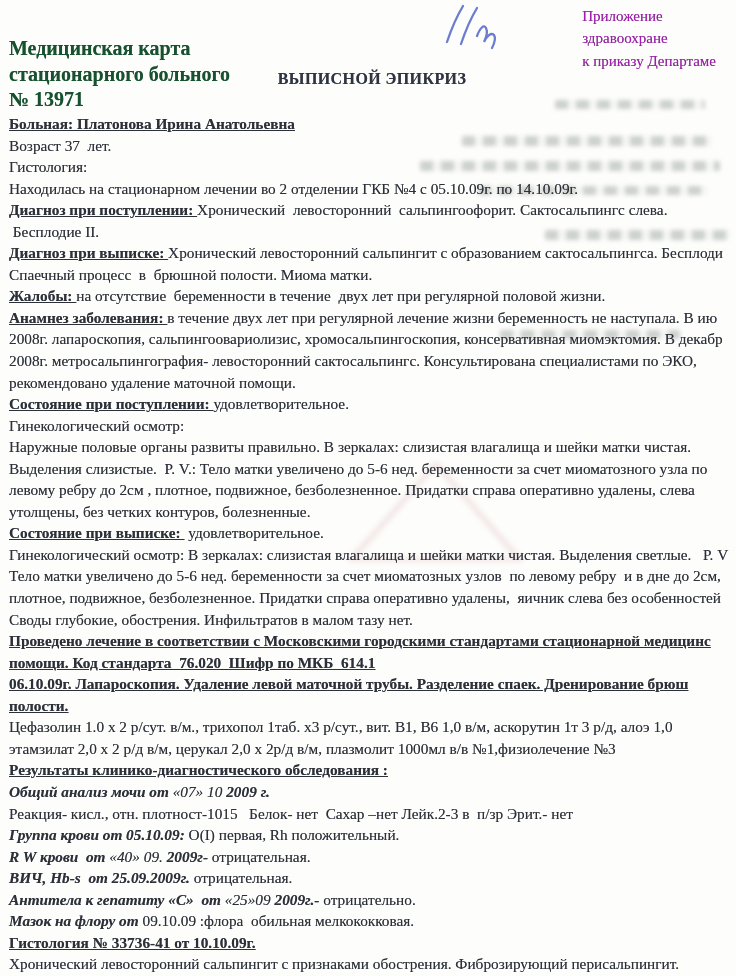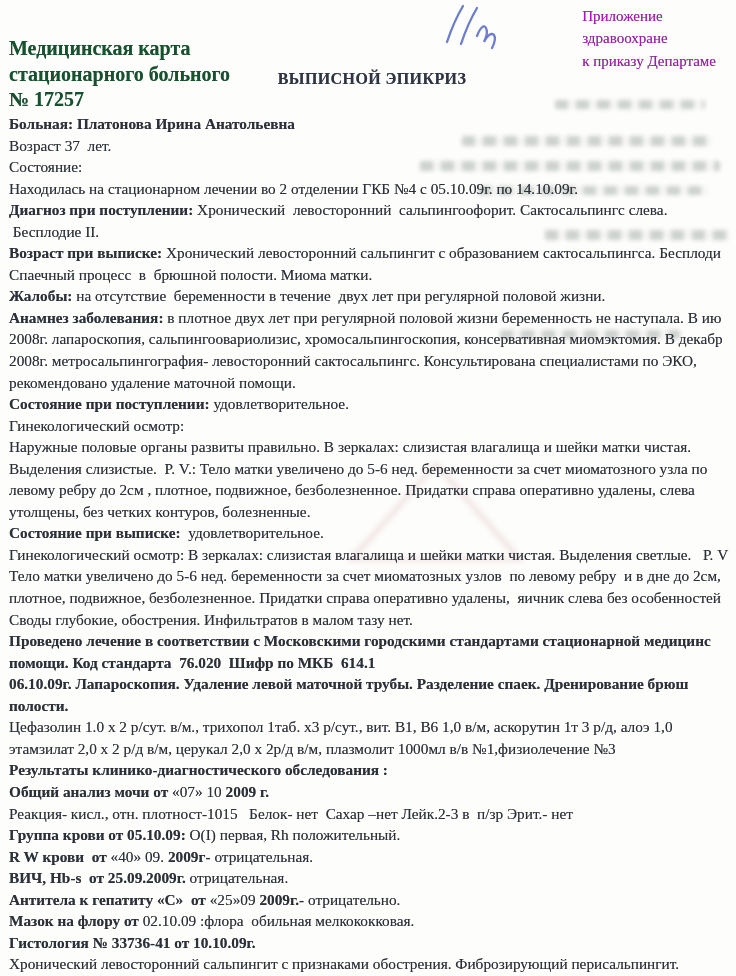--- a/index.html
+++ b/index.html
@@ -23,23 +23,23 @@
     letter-spacing:.4px; color:#2e3442;
   }
   .appendix {
     position:absolute; right:20px; top:5px;
     text-align:left; font-size:15px; line-height:22.3px;
     color:#a21caf;
   }
   .pen-svg { position:absolute; left:436px; top:2px; }
   .body-text { position:absolute; left:9px; top:113px; width:1100px; font-size:15.3px; }
   .line { white-space:pre; line-height:21.55px; height:21.55px; }
-  .sg-b  { font-weight:bold; }
-  .sg-bi { font-weight:bold; }
-  .sg-i  { }
+  .sg-b  { font-weight:bold;text-decoration:underline; }
+  .sg-bi { font-weight:bold; font-style:italic; }
+  .sg-i  { font-style:italic; }
   .artifact {
     position:absolute; filter:blur(2px); border-radius:2px;
     background:repeating-linear-gradient(90deg,
       rgba(128,140,132,.38) 0px, rgba(128,140,132,.38) 13px,
       rgba(128,140,132,.06) 13px, rgba(128,140,132,.06) 21px);
   }
   .a1 { left:555px; top:100px; width:150px; height:9px; }
   .a2 { left:462px; top:136px; width:250px; height:10px; }
   .a3 { left:420px; top:161px; width:300px; height:10px; }
   .a4 { left:478px; top:186px; width:230px; height:9px; }
@@ -59,21 +59,21 @@
   <div class="artifact a5"></div>
   <div class="artifact a6"></div>
 
   <svg class="triangle-svg" width="175" height="100" viewBox="0 0 175 100">
     <polygon points="88,2 172,98 3,98" fill="none" stroke="rgba(207,160,160,0.45)" stroke-width="6"></polygon>
   </svg>
 
   <div class="card">
     <div>Медицинская карта</div>
     <div>стационарного больного</div>
-    <div>№ 17257</div>
+    <div>№ 13971</div>
   </div>
 
   <div class="doc-title">ВЫПИСНОЙ ЭПИКРИЗ</div>
 
   <div class="appendix">
     <div>Приложение</div>
     <div>здравоохране</div>
     <div>к приказу Департаме</div>
   </div>
 
@@ -81,28 +81,28 @@
     <g fill="none" stroke="#4a5ec4" stroke-width="2.3" stroke-linecap="round" opacity="0.8">
       <path d="M10,40 C14,28 20,14 26,4"></path>
       <path d="M24,42 C28,30 34,16 40,6"></path>
       <path d="M40,34 C43,26 47,22 49,26 C51,30 49,36 47,40 C50,34 54,30 57,33 C59,36 57,42 55,46"></path>
     </g>
   </svg>
 
   <div class="body-text" id="body-text">
       <div class="line"><span class="sg-b">Больная: Платонова Ирина Анатольевна</span></div>
       <div class="line"><span class="sg-r">Возраст 37  лет.</span></div>
-      <div class="line"><span class="sg-r">Состояние:</span></div>
+      <div class="line"><span class="sg-r">Гистология:</span></div>
       <div class="line"><span class="sg-r">Находилась на стационарном лечении во 2 отделении ГКБ №4 с 05.10.09г. по 14.10.09г.</span></div>
       <div class="line"><span class="sg-b">Диагноз при поступлении: </span><span class="sg-r">Хронический  левосторонний  сальпингоофорит. Сактосальпингс слева.</span></div>
       <div class="line"><span class="sg-r"> Бесплодие II.</span></div>
-      <div class="line"><span class="sg-b">Возраст при выписке: </span><span class="sg-r">Хронический левосторонний сальпингит с образованием сактосальпингса. Бесплоди</span></div>
+      <div class="line"><span class="sg-b">Диагноз при выписке: </span><span class="sg-r">Хронический левосторонний сальпингит с образованием сактосальпингса. Бесплоди</span></div>
       <div class="line"><span class="sg-r">Спаечный процесс  в  брюшной полости. Миома матки.</span></div>
       <div class="line"><span class="sg-b">Жалобы: </span><span class="sg-r">на отсутствие  беременности в течение  двух лет при регулярной половой жизни.</span></div>
-      <div class="line"><span class="sg-b">Анамнез заболевания: </span><span class="sg-r">в плотное двух лет при регулярной половой жизни беременность не наступала. В ию</span></div>
+      <div class="line"><span class="sg-b">Анамнез заболевания: </span><span class="sg-r">в течение двух лет при регулярной лечение жизни беременность не наступала. В ию</span></div>
       <div class="line"><span class="sg-r">2008г. лапароскопия, сальпингоовариолизис, хромосальпингоскопия, консервативная миомэктомия. В декабр</span></div>
       <div class="line"><span class="sg-r">2008г. метросальпингография- левосторонний сактосальпингс. Консультирована специалистами по ЭКО,</span></div>
       <div class="line"><span class="sg-r">рекомендовано удаление маточной помощи.</span></div>
       <div class="line"><span class="sg-b">Состояние при поступлении: </span><span class="sg-r">удовлетворительное.</span></div>
       <div class="line"><span class="sg-r">Гинекологический осмотр:</span></div>
       <div class="line"><span class="sg-r">Наружные половые органы развиты правильно. В зеркалах: слизистая влагалища и шейки матки чистая.</span></div>
       <div class="line"><span class="sg-r">Выделения слизистые.  Р. V.: Тело матки увеличено до 5-6 нед. беременности за счет миоматозного узла по</span></div>
       <div class="line"><span class="sg-r">левому ребру до 2см , плотное, подвижное, безболезненное. Придатки справа оперативно удалены, слева</span></div>
       <div class="line"><span class="sg-r">утолщены, без четких контуров, болезненные.</span></div>
       <div class="line"><span class="sg-b">Состояние при выписке: </span><span class="sg-r"> удовлетворительное.</span></div>
@@ -116,18 +116,18 @@
       <div class="line"><span class="sg-b">полости.</span></div>
       <div class="line"><span class="sg-r">Цефазолин 1.0 х 2 р/сут. в/м., трихопол 1таб. х3 р/сут., вит. В1, В6 1,0 в/м, аскорутин 1т 3 р/д, алоэ 1,0</span></div>
       <div class="line"><span class="sg-r">этамзилат 2,0 х 2 р/д в/м, церукал 2,0 х 2р/д в/м, плазмолит 1000мл в/в №1,физиолечение №3</span></div>
       <div class="line"><span class="sg-b">Результаты клинико-диагностического обследования :</span></div>
       <div class="line"><span class="sg-bi">Общий анализ мочи от </span><span class="sg-i">«07» 10 </span><span class="sg-bi">2009 г.</span></div>
       <div class="line"><span class="sg-r">Реакция- кисл., отн. плотност-1015   Белок- нет  Сахар –нет Лейк.2-3 в  п/зр Эрит.- нет</span></div>
       <div class="line"><span class="sg-bi">Группа крови от 05.10.09: </span><span class="sg-r">О(I) первая, Rh положительный.</span></div>
       <div class="line"><span class="sg-bi">R W крови  от </span><span class="sg-i">«40» 09. </span><span class="sg-bi">2009г- </span><span class="sg-r">отрицательная.</span></div>
       <div class="line"><span class="sg-bi">ВИЧ, Hb-s  от 25.09.2009г. </span><span class="sg-r">отрицательная.</span></div>
       <div class="line"><span class="sg-bi">Антитела к гепатиту «С»  от </span><span class="sg-i">«25»09 </span><span class="sg-bi">2009г.- </span><span class="sg-r">отрицательно.</span></div>
-      <div class="line"><span class="sg-bi">Мазок на флору от </span><span class="sg-r">02.10.09 :флора  обильная мелкококковая.</span></div>
+      <div class="line"><span class="sg-bi">Мазок на флору от </span><span class="sg-r">09.10.09 :флора  обильная мелкококковая.</span></div>
       <div class="line"><span class="sg-b">Гистология № 33736-41 от 10.10.09г.</span></div>
       <div class="line"><span class="sg-r">Хронический левосторонний сальпингит с признаками обострения. Фиброзирующий перисальпингит.</span></div>
     </div>
 
 </div>
 
 </body></html>

